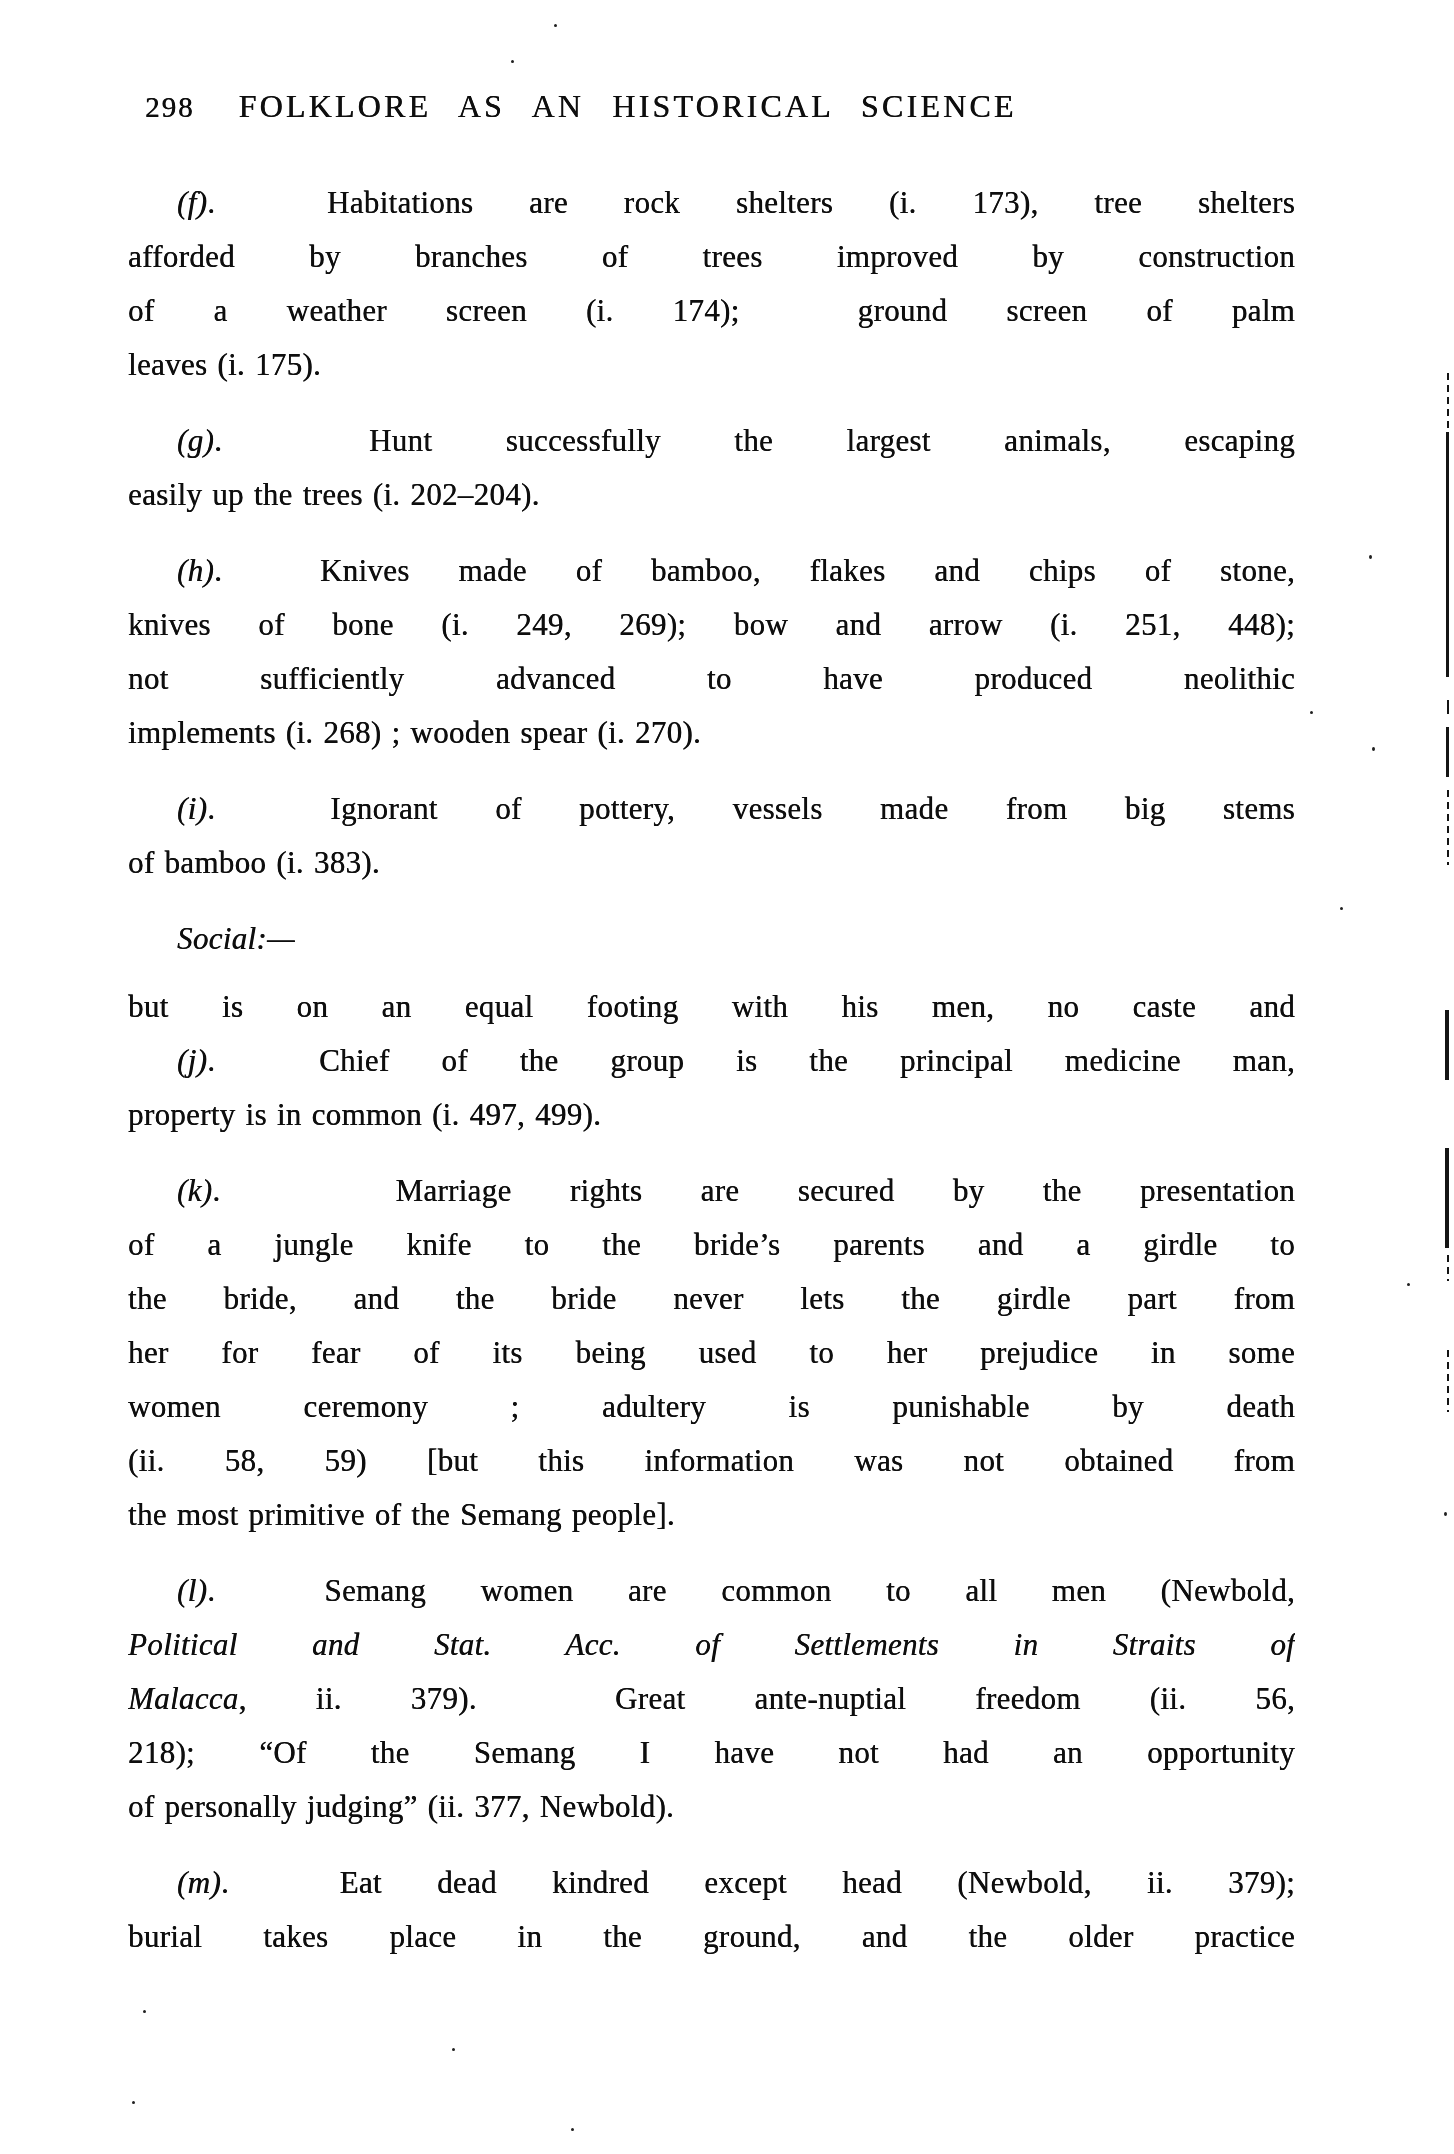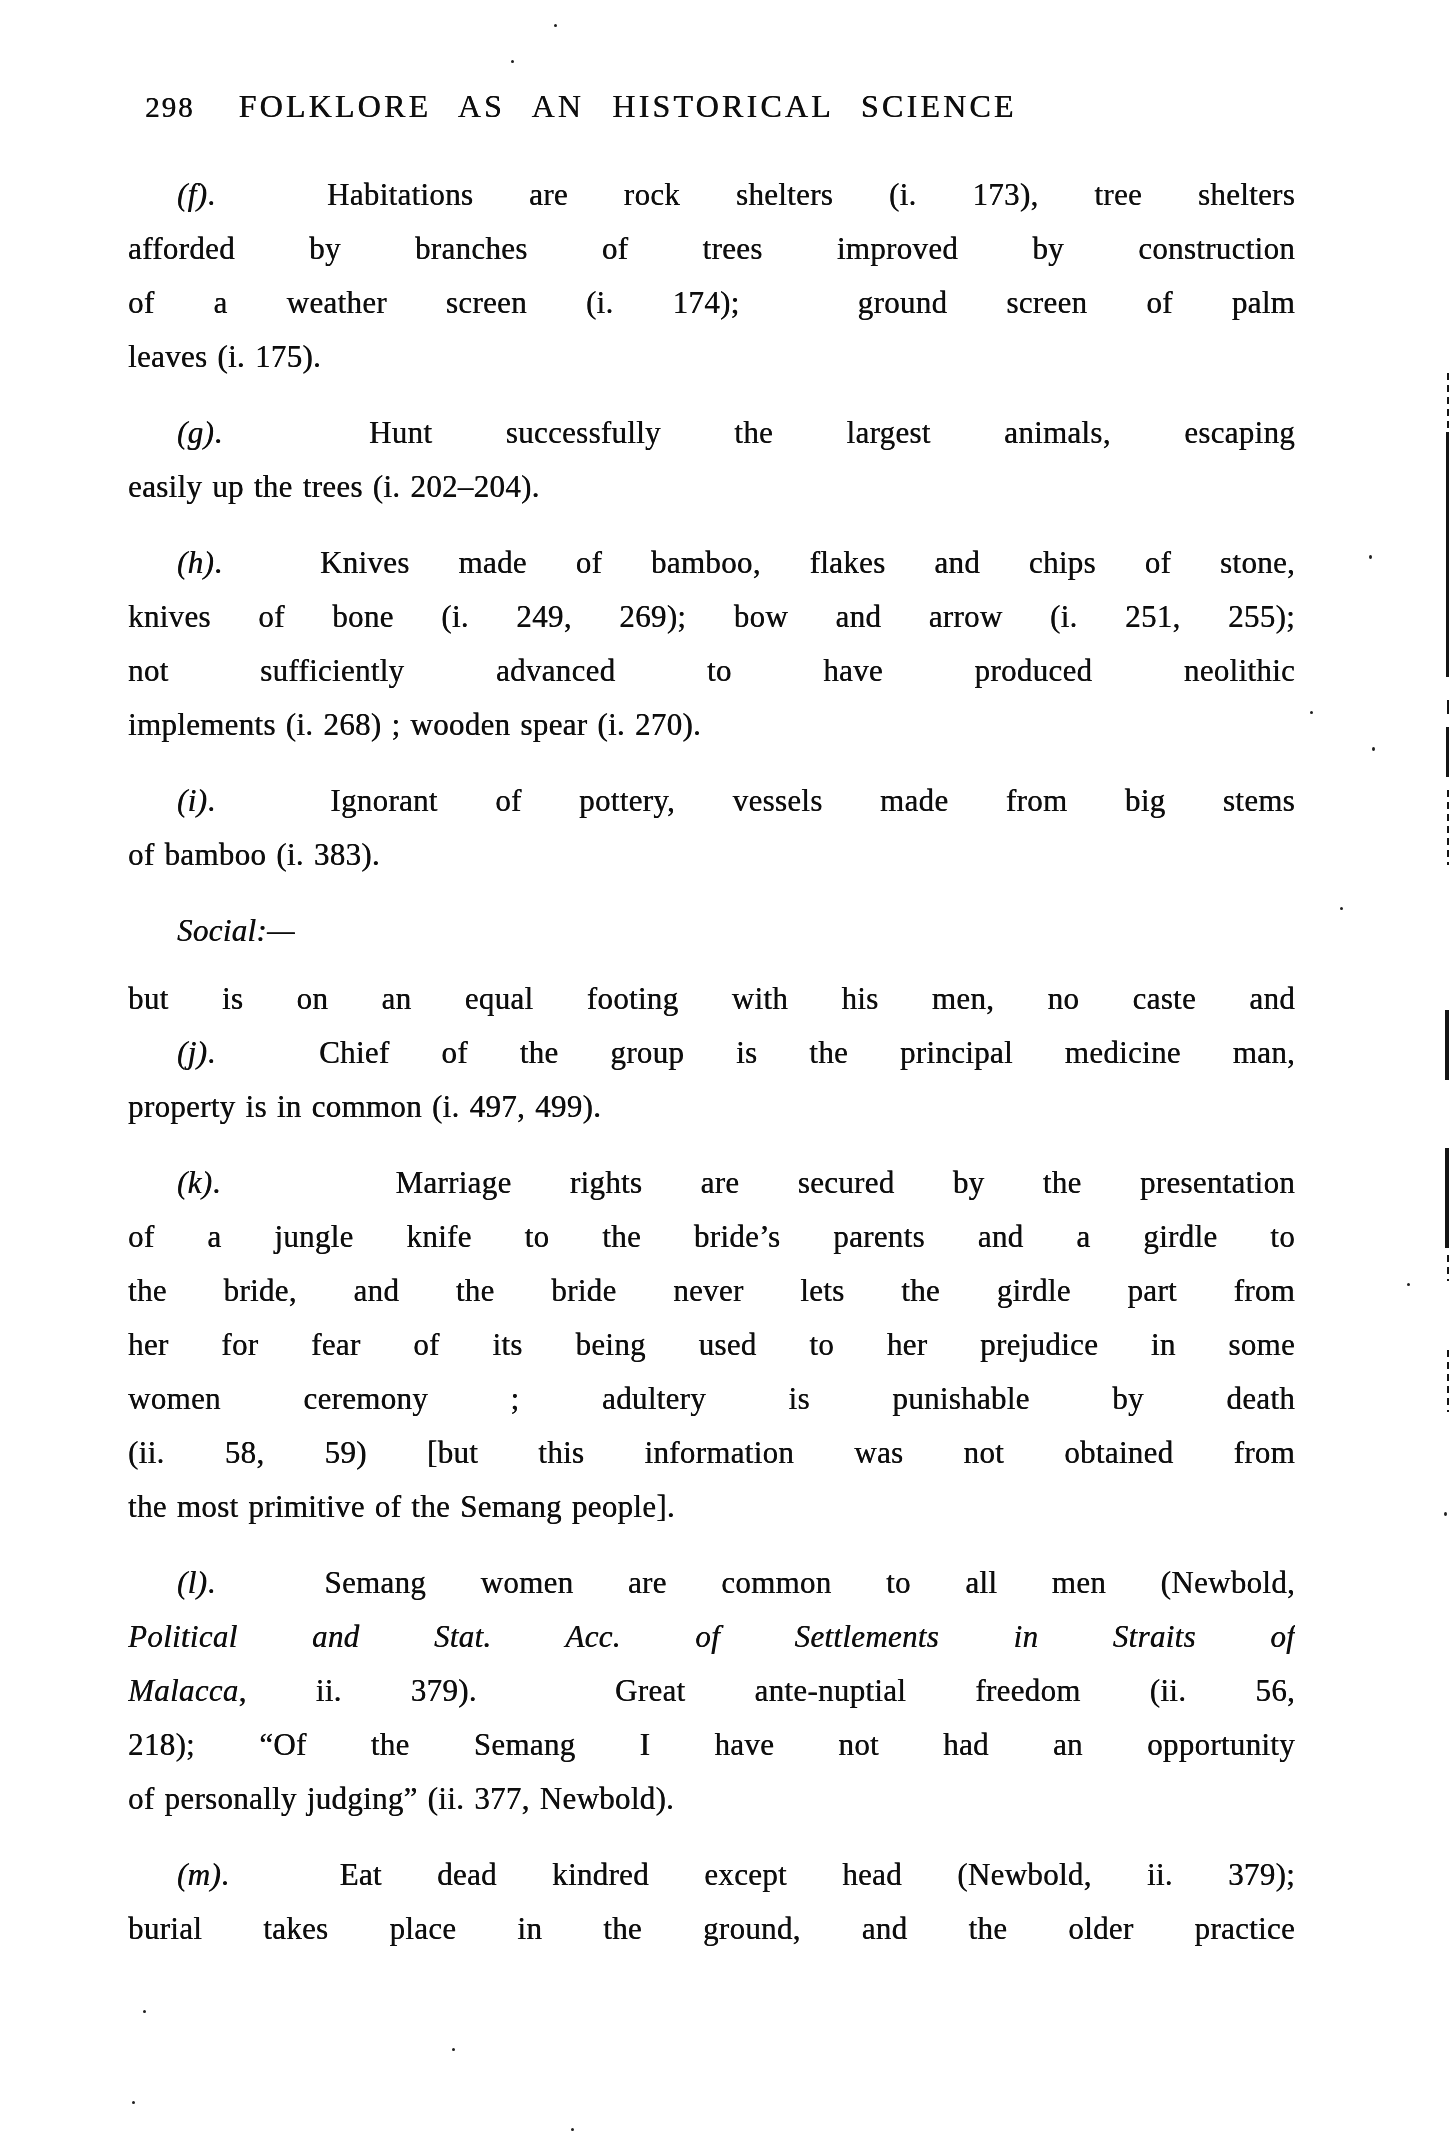--- a/index.html
+++ b/index.html
@@ -31,21 +31,21 @@
   .htitle {
     font-size: 32px;
     letter-spacing: 3.2px;
     word-spacing: 17px;
     text-shadow: 0.4px 0 0 currentColor;
   }
   
   .textcol {
     position: absolute;
     left: 128px;
-    top: 168px;
+    top: 176px;
     width: 1167px;
   }
   .para { margin: 22px 0 0 0; }
   .para.first { margin-top: 0; }
   .para.tight { margin-top: 14px; }
   .ln {
     font-size: 31px;
     line-height: 54px;
     height: 54px;
     letter-spacing: 0.3px;
@@ -85,21 +85,21 @@
       <div class="ln end">leaves (i. 175).</div>
     </div>
 
     <div class="para">
       <div class="ln ind"><span class="it">(g)</span><span>.&nbsp; Hunt successfully the largest animals, escaping</span></div>
       <div class="ln end">easily up the trees (i. 202–204).</div>
     </div>
 
     <div class="para">
       <div class="ln ind"><span class="it">(h)</span><span>.&nbsp; Knives made of bamboo, flakes and chips of stone,</span></div>
-      <div class="ln">knives of bone (i. 249, 269); bow and arrow (i. 251, 255);</div>
+      <div class="ln">knives of bone (i. 249, 269); bow and arrow (i. 251, 448);</div>
       <div class="ln">not sufficiently advanced to have produced neolithic</div>
       <div class="ln end">implements (i. 268) ;  wooden spear (i. 270).</div>
     </div>
 
     <div class="para">
       <div class="ln ind"><span class="it">(i)</span><span>.&nbsp; Ignorant of pottery, vessels made from big stems</span></div>
       <div class="ln end">of bamboo (i. 383).</div>
     </div>
 
     <div class="para">

